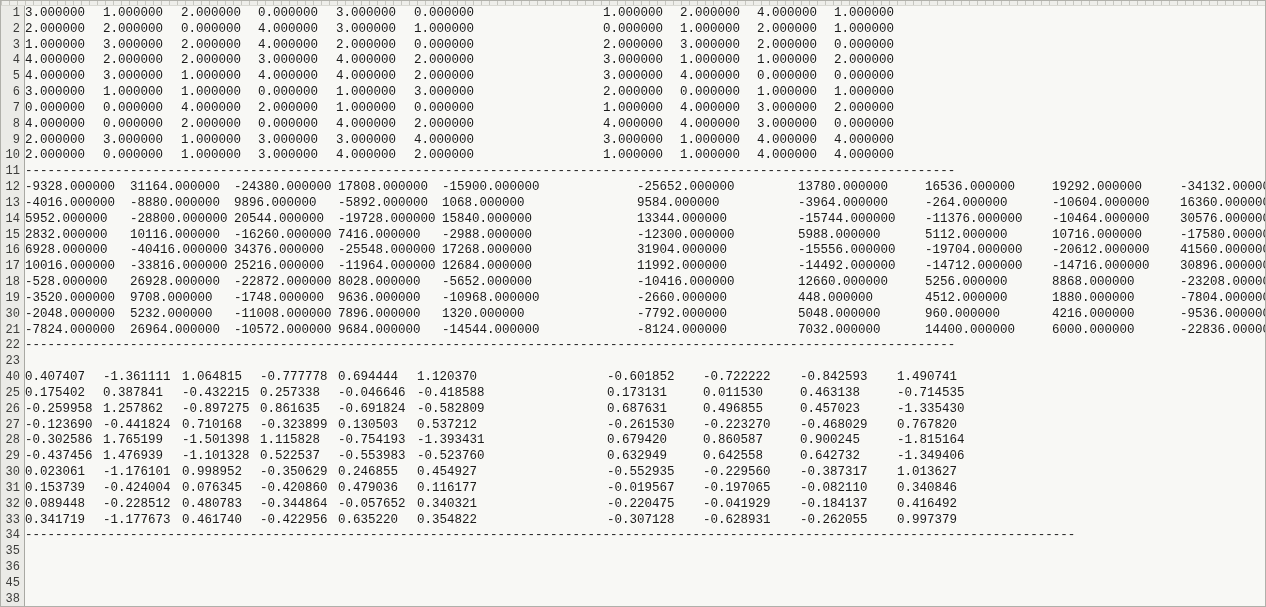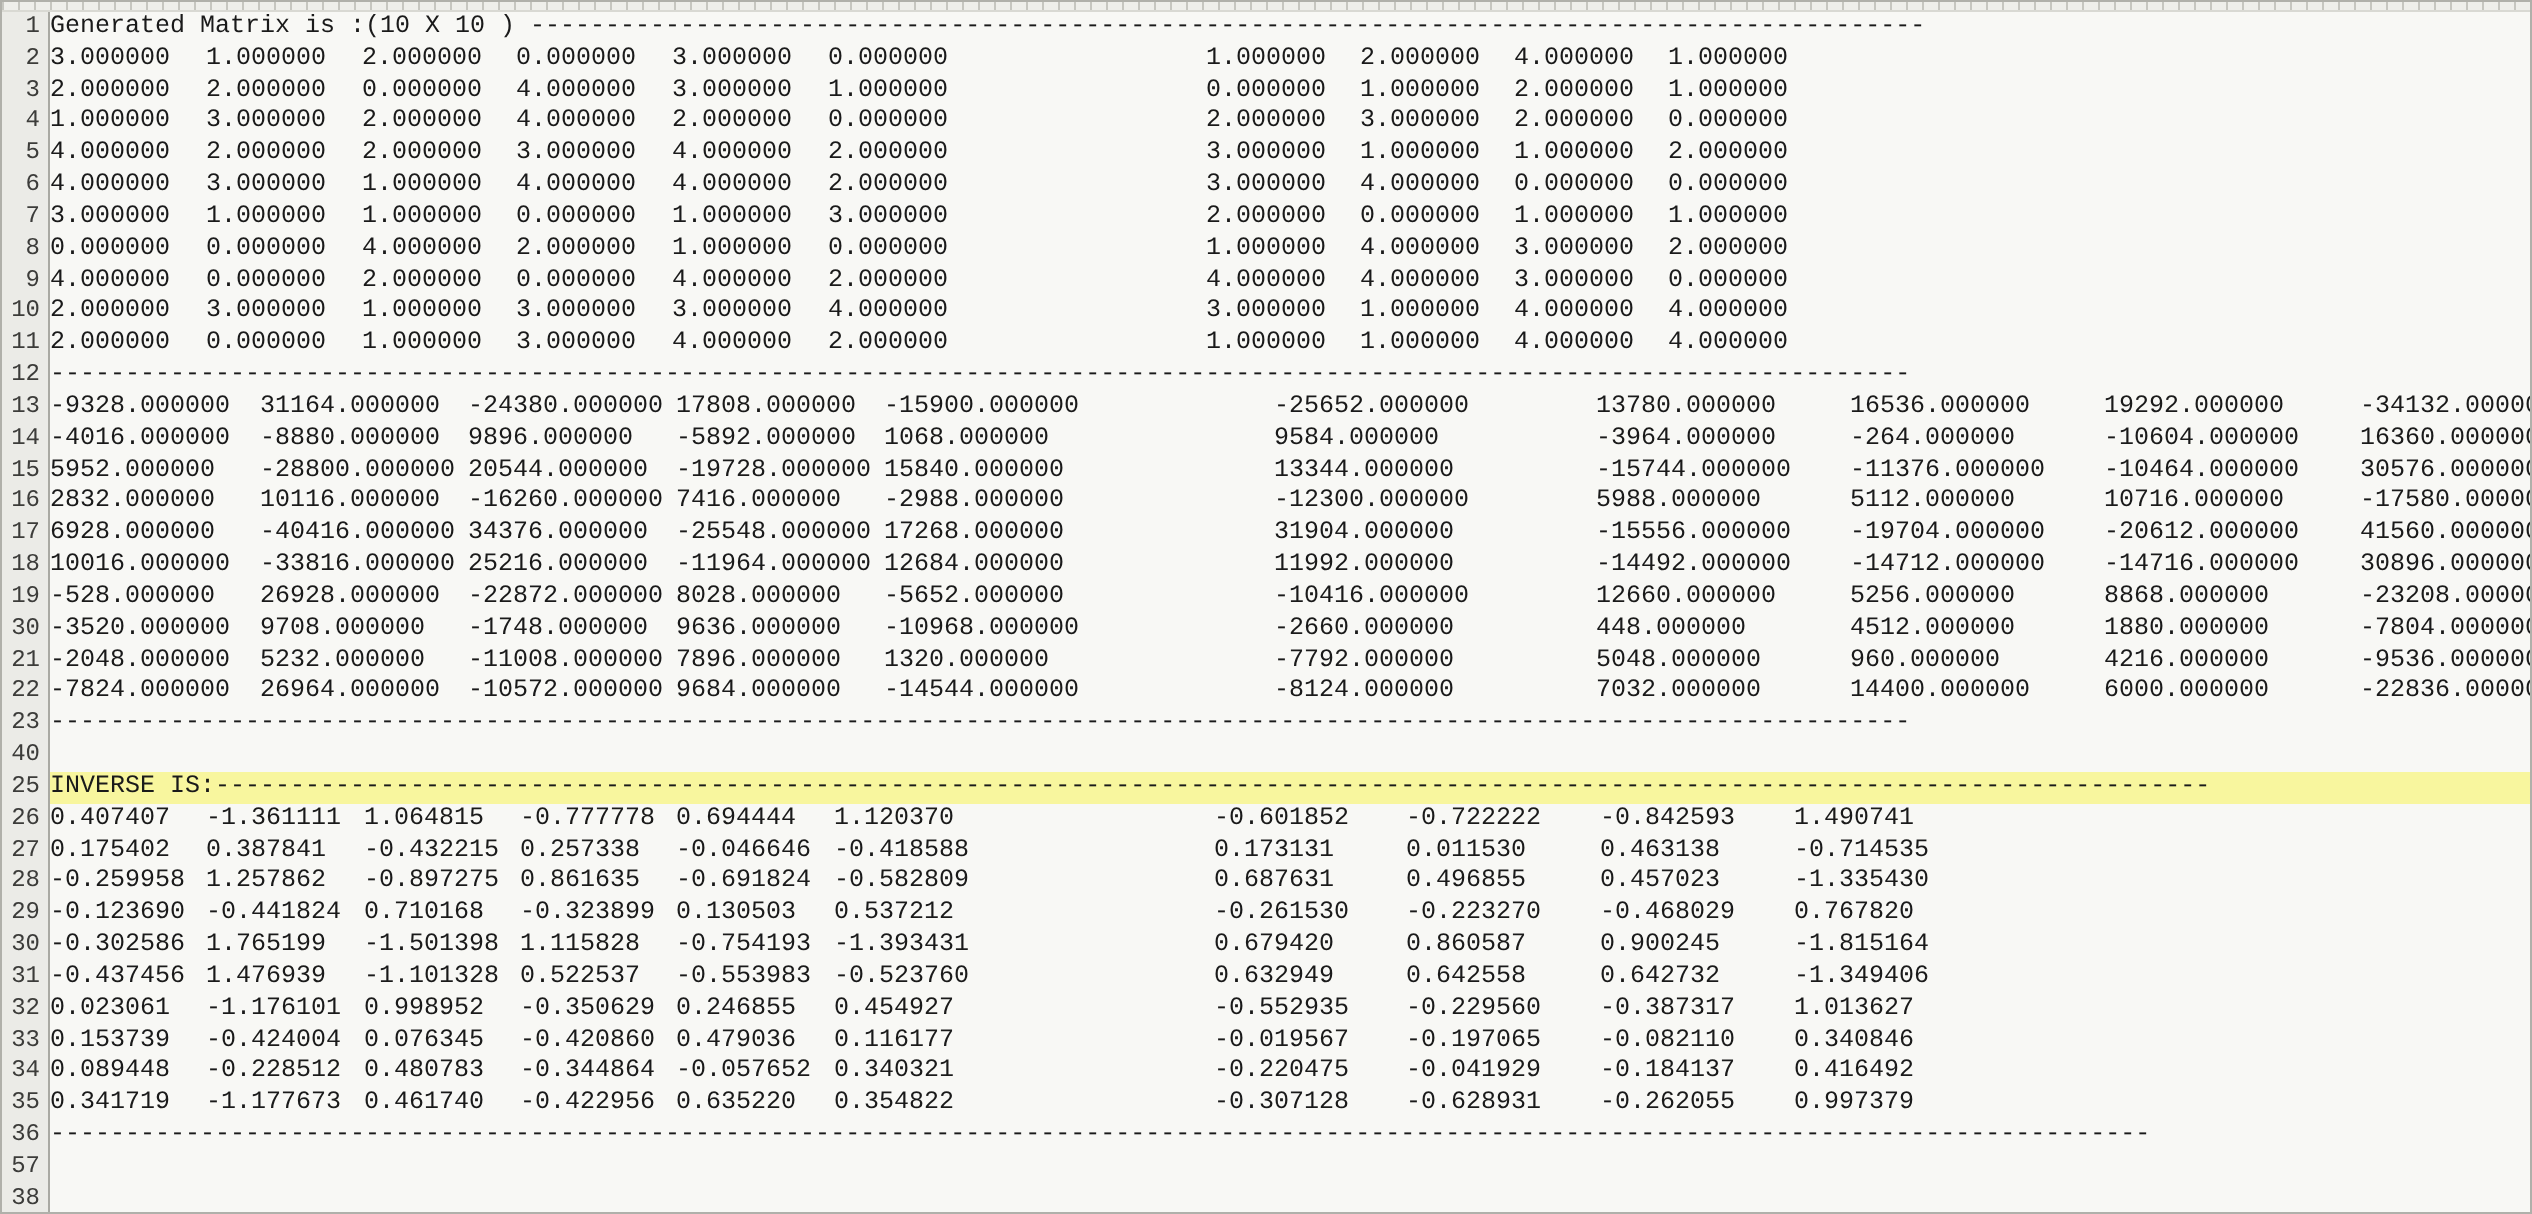--- a/index.html
+++ b/index.html
@@ -60,25 +60,24 @@
         <div class="gnum">27</div>
         <div class="gnum">28</div>
         <div class="gnum">29</div>
         <div class="gnum">30</div>
         <div class="gnum">31</div>
         <div class="gnum">32</div>
         <div class="gnum">33</div>
         <div class="gnum">34</div>
         <div class="gnum">35</div>
         <div class="gnum">36</div>
-        <div class="gnum">57</div>
+        <div class="gnum">45</div>
         <div class="gnum">38</div>
       </div>
     <div class="content" id="content">
-        <div class="line"><span class="txt">Generated Matrix is :(10 X 10 ) ---------------------------------------------------------------------------------------------</span></div>
         <div class="line"><span class="cell" style="left: 0px;">3.000000</span><span class="cell" style="left: 78px;">1.000000</span><span class="cell" style="left: 156px;">2.000000</span><span class="cell" style="left: 233px;">0.000000</span><span class="cell" style="left: 311px;">3.000000</span><span class="cell" style="left: 389px;">0.000000</span><span class="cell" style="left: 578px;">1.000000</span><span class="cell" style="left: 655px;">2.000000</span><span class="cell" style="left: 732px;">4.000000</span><span class="cell" style="left: 809px;">1.000000</span></div>
         <div class="line"><span class="cell" style="left: 0px;">2.000000</span><span class="cell" style="left: 78px;">2.000000</span><span class="cell" style="left: 156px;">0.000000</span><span class="cell" style="left: 233px;">4.000000</span><span class="cell" style="left: 311px;">3.000000</span><span class="cell" style="left: 389px;">1.000000</span><span class="cell" style="left: 578px;">0.000000</span><span class="cell" style="left: 655px;">1.000000</span><span class="cell" style="left: 732px;">2.000000</span><span class="cell" style="left: 809px;">1.000000</span></div>
         <div class="line"><span class="cell" style="left: 0px;">1.000000</span><span class="cell" style="left: 78px;">3.000000</span><span class="cell" style="left: 156px;">2.000000</span><span class="cell" style="left: 233px;">4.000000</span><span class="cell" style="left: 311px;">2.000000</span><span class="cell" style="left: 389px;">0.000000</span><span class="cell" style="left: 578px;">2.000000</span><span class="cell" style="left: 655px;">3.000000</span><span class="cell" style="left: 732px;">2.000000</span><span class="cell" style="left: 809px;">0.000000</span></div>
         <div class="line"><span class="cell" style="left: 0px;">4.000000</span><span class="cell" style="left: 78px;">2.000000</span><span class="cell" style="left: 156px;">2.000000</span><span class="cell" style="left: 233px;">3.000000</span><span class="cell" style="left: 311px;">4.000000</span><span class="cell" style="left: 389px;">2.000000</span><span class="cell" style="left: 578px;">3.000000</span><span class="cell" style="left: 655px;">1.000000</span><span class="cell" style="left: 732px;">1.000000</span><span class="cell" style="left: 809px;">2.000000</span></div>
         <div class="line"><span class="cell" style="left: 0px;">4.000000</span><span class="cell" style="left: 78px;">3.000000</span><span class="cell" style="left: 156px;">1.000000</span><span class="cell" style="left: 233px;">4.000000</span><span class="cell" style="left: 311px;">4.000000</span><span class="cell" style="left: 389px;">2.000000</span><span class="cell" style="left: 578px;">3.000000</span><span class="cell" style="left: 655px;">4.000000</span><span class="cell" style="left: 732px;">0.000000</span><span class="cell" style="left: 809px;">0.000000</span></div>
         <div class="line"><span class="cell" style="left: 0px;">3.000000</span><span class="cell" style="left: 78px;">1.000000</span><span class="cell" style="left: 156px;">1.000000</span><span class="cell" style="left: 233px;">0.000000</span><span class="cell" style="left: 311px;">1.000000</span><span class="cell" style="left: 389px;">3.000000</span><span class="cell" style="left: 578px;">2.000000</span><span class="cell" style="left: 655px;">0.000000</span><span class="cell" style="left: 732px;">1.000000</span><span class="cell" style="left: 809px;">1.000000</span></div>
         <div class="line"><span class="cell" style="left: 0px;">0.000000</span><span class="cell" style="left: 78px;">0.000000</span><span class="cell" style="left: 156px;">4.000000</span><span class="cell" style="left: 233px;">2.000000</span><span class="cell" style="left: 311px;">1.000000</span><span class="cell" style="left: 389px;">0.000000</span><span class="cell" style="left: 578px;">1.000000</span><span class="cell" style="left: 655px;">4.000000</span><span class="cell" style="left: 732px;">3.000000</span><span class="cell" style="left: 809px;">2.000000</span></div>
         <div class="line"><span class="cell" style="left: 0px;">4.000000</span><span class="cell" style="left: 78px;">0.000000</span><span class="cell" style="left: 156px;">2.000000</span><span class="cell" style="left: 233px;">0.000000</span><span class="cell" style="left: 311px;">4.000000</span><span class="cell" style="left: 389px;">2.000000</span><span class="cell" style="left: 578px;">4.000000</span><span class="cell" style="left: 655px;">4.000000</span><span class="cell" style="left: 732px;">3.000000</span><span class="cell" style="left: 809px;">0.000000</span></div>
         <div class="line"><span class="cell" style="left: 0px;">2.000000</span><span class="cell" style="left: 78px;">3.000000</span><span class="cell" style="left: 156px;">1.000000</span><span class="cell" style="left: 233px;">3.000000</span><span class="cell" style="left: 311px;">3.000000</span><span class="cell" style="left: 389px;">4.000000</span><span class="cell" style="left: 578px;">3.000000</span><span class="cell" style="left: 655px;">1.000000</span><span class="cell" style="left: 732px;">4.000000</span><span class="cell" style="left: 809px;">4.000000</span></div>
         <div class="line"><span class="cell" style="left: 0px;">2.000000</span><span class="cell" style="left: 78px;">0.000000</span><span class="cell" style="left: 156px;">1.000000</span><span class="cell" style="left: 233px;">3.000000</span><span class="cell" style="left: 311px;">4.000000</span><span class="cell" style="left: 389px;">2.000000</span><span class="cell" style="left: 578px;">1.000000</span><span class="cell" style="left: 655px;">1.000000</span><span class="cell" style="left: 732px;">4.000000</span><span class="cell" style="left: 809px;">4.000000</span></div>
@@ -88,21 +87,20 @@
         <div class="line"><span class="cell" style="left: 0px;">5952.000000</span><span class="cell" style="left: 105px;">-28800.000000</span><span class="cell" style="left: 209px;">20544.000000</span><span class="cell" style="left: 313px;">-19728.000000</span><span class="cell" style="left: 417px;">15840.000000</span><span class="cell" style="left: 612px;">13344.000000</span><span class="cell" style="left: 773px;">-15744.000000</span><span class="cell" style="left: 900px;">-11376.000000</span><span class="cell" style="left: 1027px;">-10464.000000</span><span class="cell" style="left: 1155px;">30576.000000</span></div>
         <div class="line"><span class="cell" style="left: 0px;">2832.000000</span><span class="cell" style="left: 105px;">10116.000000</span><span class="cell" style="left: 209px;">-16260.000000</span><span class="cell" style="left: 313px;">7416.000000</span><span class="cell" style="left: 417px;">-2988.000000</span><span class="cell" style="left: 612px;">-12300.000000</span><span class="cell" style="left: 773px;">5988.000000</span><span class="cell" style="left: 900px;">5112.000000</span><span class="cell" style="left: 1027px;">10716.000000</span><span class="cell" style="left: 1155px;">-17580.000000</span></div>
         <div class="line"><span class="cell" style="left: 0px;">6928.000000</span><span class="cell" style="left: 105px;">-40416.000000</span><span class="cell" style="left: 209px;">34376.000000</span><span class="cell" style="left: 313px;">-25548.000000</span><span class="cell" style="left: 417px;">17268.000000</span><span class="cell" style="left: 612px;">31904.000000</span><span class="cell" style="left: 773px;">-15556.000000</span><span class="cell" style="left: 900px;">-19704.000000</span><span class="cell" style="left: 1027px;">-20612.000000</span><span class="cell" style="left: 1155px;">41560.000000</span></div>
         <div class="line"><span class="cell" style="left: 0px;">10016.000000</span><span class="cell" style="left: 105px;">-33816.000000</span><span class="cell" style="left: 209px;">25216.000000</span><span class="cell" style="left: 313px;">-11964.000000</span><span class="cell" style="left: 417px;">12684.000000</span><span class="cell" style="left: 612px;">11992.000000</span><span class="cell" style="left: 773px;">-14492.000000</span><span class="cell" style="left: 900px;">-14712.000000</span><span class="cell" style="left: 1027px;">-14716.000000</span><span class="cell" style="left: 1155px;">30896.000000</span></div>
         <div class="line"><span class="cell" style="left: 0px;">-528.000000</span><span class="cell" style="left: 105px;">26928.000000</span><span class="cell" style="left: 209px;">-22872.000000</span><span class="cell" style="left: 313px;">8028.000000</span><span class="cell" style="left: 417px;">-5652.000000</span><span class="cell" style="left: 612px;">-10416.000000</span><span class="cell" style="left: 773px;">12660.000000</span><span class="cell" style="left: 900px;">5256.000000</span><span class="cell" style="left: 1027px;">8868.000000</span><span class="cell" style="left: 1155px;">-23208.000000</span></div>
         <div class="line"><span class="cell" style="left: 0px;">-3520.000000</span><span class="cell" style="left: 105px;">9708.000000</span><span class="cell" style="left: 209px;">-1748.000000</span><span class="cell" style="left: 313px;">9636.000000</span><span class="cell" style="left: 417px;">-10968.000000</span><span class="cell" style="left: 612px;">-2660.000000</span><span class="cell" style="left: 773px;">448.000000</span><span class="cell" style="left: 900px;">4512.000000</span><span class="cell" style="left: 1027px;">1880.000000</span><span class="cell" style="left: 1155px;">-7804.000000</span></div>
         <div class="line"><span class="cell" style="left: 0px;">-2048.000000</span><span class="cell" style="left: 105px;">5232.000000</span><span class="cell" style="left: 209px;">-11008.000000</span><span class="cell" style="left: 313px;">7896.000000</span><span class="cell" style="left: 417px;">1320.000000</span><span class="cell" style="left: 612px;">-7792.000000</span><span class="cell" style="left: 773px;">5048.000000</span><span class="cell" style="left: 900px;">960.000000</span><span class="cell" style="left: 1027px;">4216.000000</span><span class="cell" style="left: 1155px;">-9536.000000</span></div>
         <div class="line"><span class="cell" style="left: 0px;">-7824.000000</span><span class="cell" style="left: 105px;">26964.000000</span><span class="cell" style="left: 209px;">-10572.000000</span><span class="cell" style="left: 313px;">9684.000000</span><span class="cell" style="left: 417px;">-14544.000000</span><span class="cell" style="left: 612px;">-8124.000000</span><span class="cell" style="left: 773px;">7032.000000</span><span class="cell" style="left: 900px;">14400.000000</span><span class="cell" style="left: 1027px;">6000.000000</span><span class="cell" style="left: 1155px;">-22836.000000</span></div>
         <div class="line"><span class="txt">----------------------------------------------------------------------------------------------------------------------------</span></div>
         <div class="line"></div>
-        <div class="line hl"><span class="txt">INVERSE IS:-------------------------------------------------------------------------------------------------------------------------------------</span></div>
         <div class="line"><span class="cell" style="left: 0px;">0.407407</span><span class="cell" style="left: 78px;">-1.361111</span><span class="cell" style="left: 157px;">1.064815</span><span class="cell" style="left: 235px;">-0.777778</span><span class="cell" style="left: 313px;">0.694444</span><span class="cell" style="left: 392px;">1.120370</span><span class="cell" style="left: 582px;">-0.601852</span><span class="cell" style="left: 678px;">-0.722222</span><span class="cell" style="left: 775px;">-0.842593</span><span class="cell" style="left: 872px;">1.490741</span></div>
         <div class="line"><span class="cell" style="left: 0px;">0.175402</span><span class="cell" style="left: 78px;">0.387841</span><span class="cell" style="left: 157px;">-0.432215</span><span class="cell" style="left: 235px;">0.257338</span><span class="cell" style="left: 313px;">-0.046646</span><span class="cell" style="left: 392px;">-0.418588</span><span class="cell" style="left: 582px;">0.173131</span><span class="cell" style="left: 678px;">0.011530</span><span class="cell" style="left: 775px;">0.463138</span><span class="cell" style="left: 872px;">-0.714535</span></div>
         <div class="line"><span class="cell" style="left: 0px;">-0.259958</span><span class="cell" style="left: 78px;">1.257862</span><span class="cell" style="left: 157px;">-0.897275</span><span class="cell" style="left: 235px;">0.861635</span><span class="cell" style="left: 313px;">-0.691824</span><span class="cell" style="left: 392px;">-0.582809</span><span class="cell" style="left: 582px;">0.687631</span><span class="cell" style="left: 678px;">0.496855</span><span class="cell" style="left: 775px;">0.457023</span><span class="cell" style="left: 872px;">-1.335430</span></div>
         <div class="line"><span class="cell" style="left: 0px;">-0.123690</span><span class="cell" style="left: 78px;">-0.441824</span><span class="cell" style="left: 157px;">0.710168</span><span class="cell" style="left: 235px;">-0.323899</span><span class="cell" style="left: 313px;">0.130503</span><span class="cell" style="left: 392px;">0.537212</span><span class="cell" style="left: 582px;">-0.261530</span><span class="cell" style="left: 678px;">-0.223270</span><span class="cell" style="left: 775px;">-0.468029</span><span class="cell" style="left: 872px;">0.767820</span></div>
         <div class="line"><span class="cell" style="left: 0px;">-0.302586</span><span class="cell" style="left: 78px;">1.765199</span><span class="cell" style="left: 157px;">-1.501398</span><span class="cell" style="left: 235px;">1.115828</span><span class="cell" style="left: 313px;">-0.754193</span><span class="cell" style="left: 392px;">-1.393431</span><span class="cell" style="left: 582px;">0.679420</span><span class="cell" style="left: 678px;">0.860587</span><span class="cell" style="left: 775px;">0.900245</span><span class="cell" style="left: 872px;">-1.815164</span></div>
         <div class="line"><span class="cell" style="left: 0px;">-0.437456</span><span class="cell" style="left: 78px;">1.476939</span><span class="cell" style="left: 157px;">-1.101328</span><span class="cell" style="left: 235px;">0.522537</span><span class="cell" style="left: 313px;">-0.553983</span><span class="cell" style="left: 392px;">-0.523760</span><span class="cell" style="left: 582px;">0.632949</span><span class="cell" style="left: 678px;">0.642558</span><span class="cell" style="left: 775px;">0.642732</span><span class="cell" style="left: 872px;">-1.349406</span></div>
         <div class="line"><span class="cell" style="left: 0px;">0.023061</span><span class="cell" style="left: 78px;">-1.176101</span><span class="cell" style="left: 157px;">0.998952</span><span class="cell" style="left: 235px;">-0.350629</span><span class="cell" style="left: 313px;">0.246855</span><span class="cell" style="left: 392px;">0.454927</span><span class="cell" style="left: 582px;">-0.552935</span><span class="cell" style="left: 678px;">-0.229560</span><span class="cell" style="left: 775px;">-0.387317</span><span class="cell" style="left: 872px;">1.013627</span></div>
         <div class="line"><span class="cell" style="left: 0px;">0.153739</span><span class="cell" style="left: 78px;">-0.424004</span><span class="cell" style="left: 157px;">0.076345</span><span class="cell" style="left: 235px;">-0.420860</span><span class="cell" style="left: 313px;">0.479036</span><span class="cell" style="left: 392px;">0.116177</span><span class="cell" style="left: 582px;">-0.019567</span><span class="cell" style="left: 678px;">-0.197065</span><span class="cell" style="left: 775px;">-0.082110</span><span class="cell" style="left: 872px;">0.340846</span></div>
         <div class="line"><span class="cell" style="left: 0px;">0.089448</span><span class="cell" style="left: 78px;">-0.228512</span><span class="cell" style="left: 157px;">0.480783</span><span class="cell" style="left: 235px;">-0.344864</span><span class="cell" style="left: 313px;">-0.057652</span><span class="cell" style="left: 392px;">0.340321</span><span class="cell" style="left: 582px;">-0.220475</span><span class="cell" style="left: 678px;">-0.041929</span><span class="cell" style="left: 775px;">-0.184137</span><span class="cell" style="left: 872px;">0.416492</span></div>
         <div class="line"><span class="cell" style="left: 0px;">0.341719</span><span class="cell" style="left: 78px;">-1.177673</span><span class="cell" style="left: 157px;">0.461740</span><span class="cell" style="left: 235px;">-0.422956</span><span class="cell" style="left: 313px;">0.635220</span><span class="cell" style="left: 392px;">0.354822</span><span class="cell" style="left: 582px;">-0.307128</span><span class="cell" style="left: 678px;">-0.628931</span><span class="cell" style="left: 775px;">-0.262055</span><span class="cell" style="left: 872px;">0.997379</span></div>

